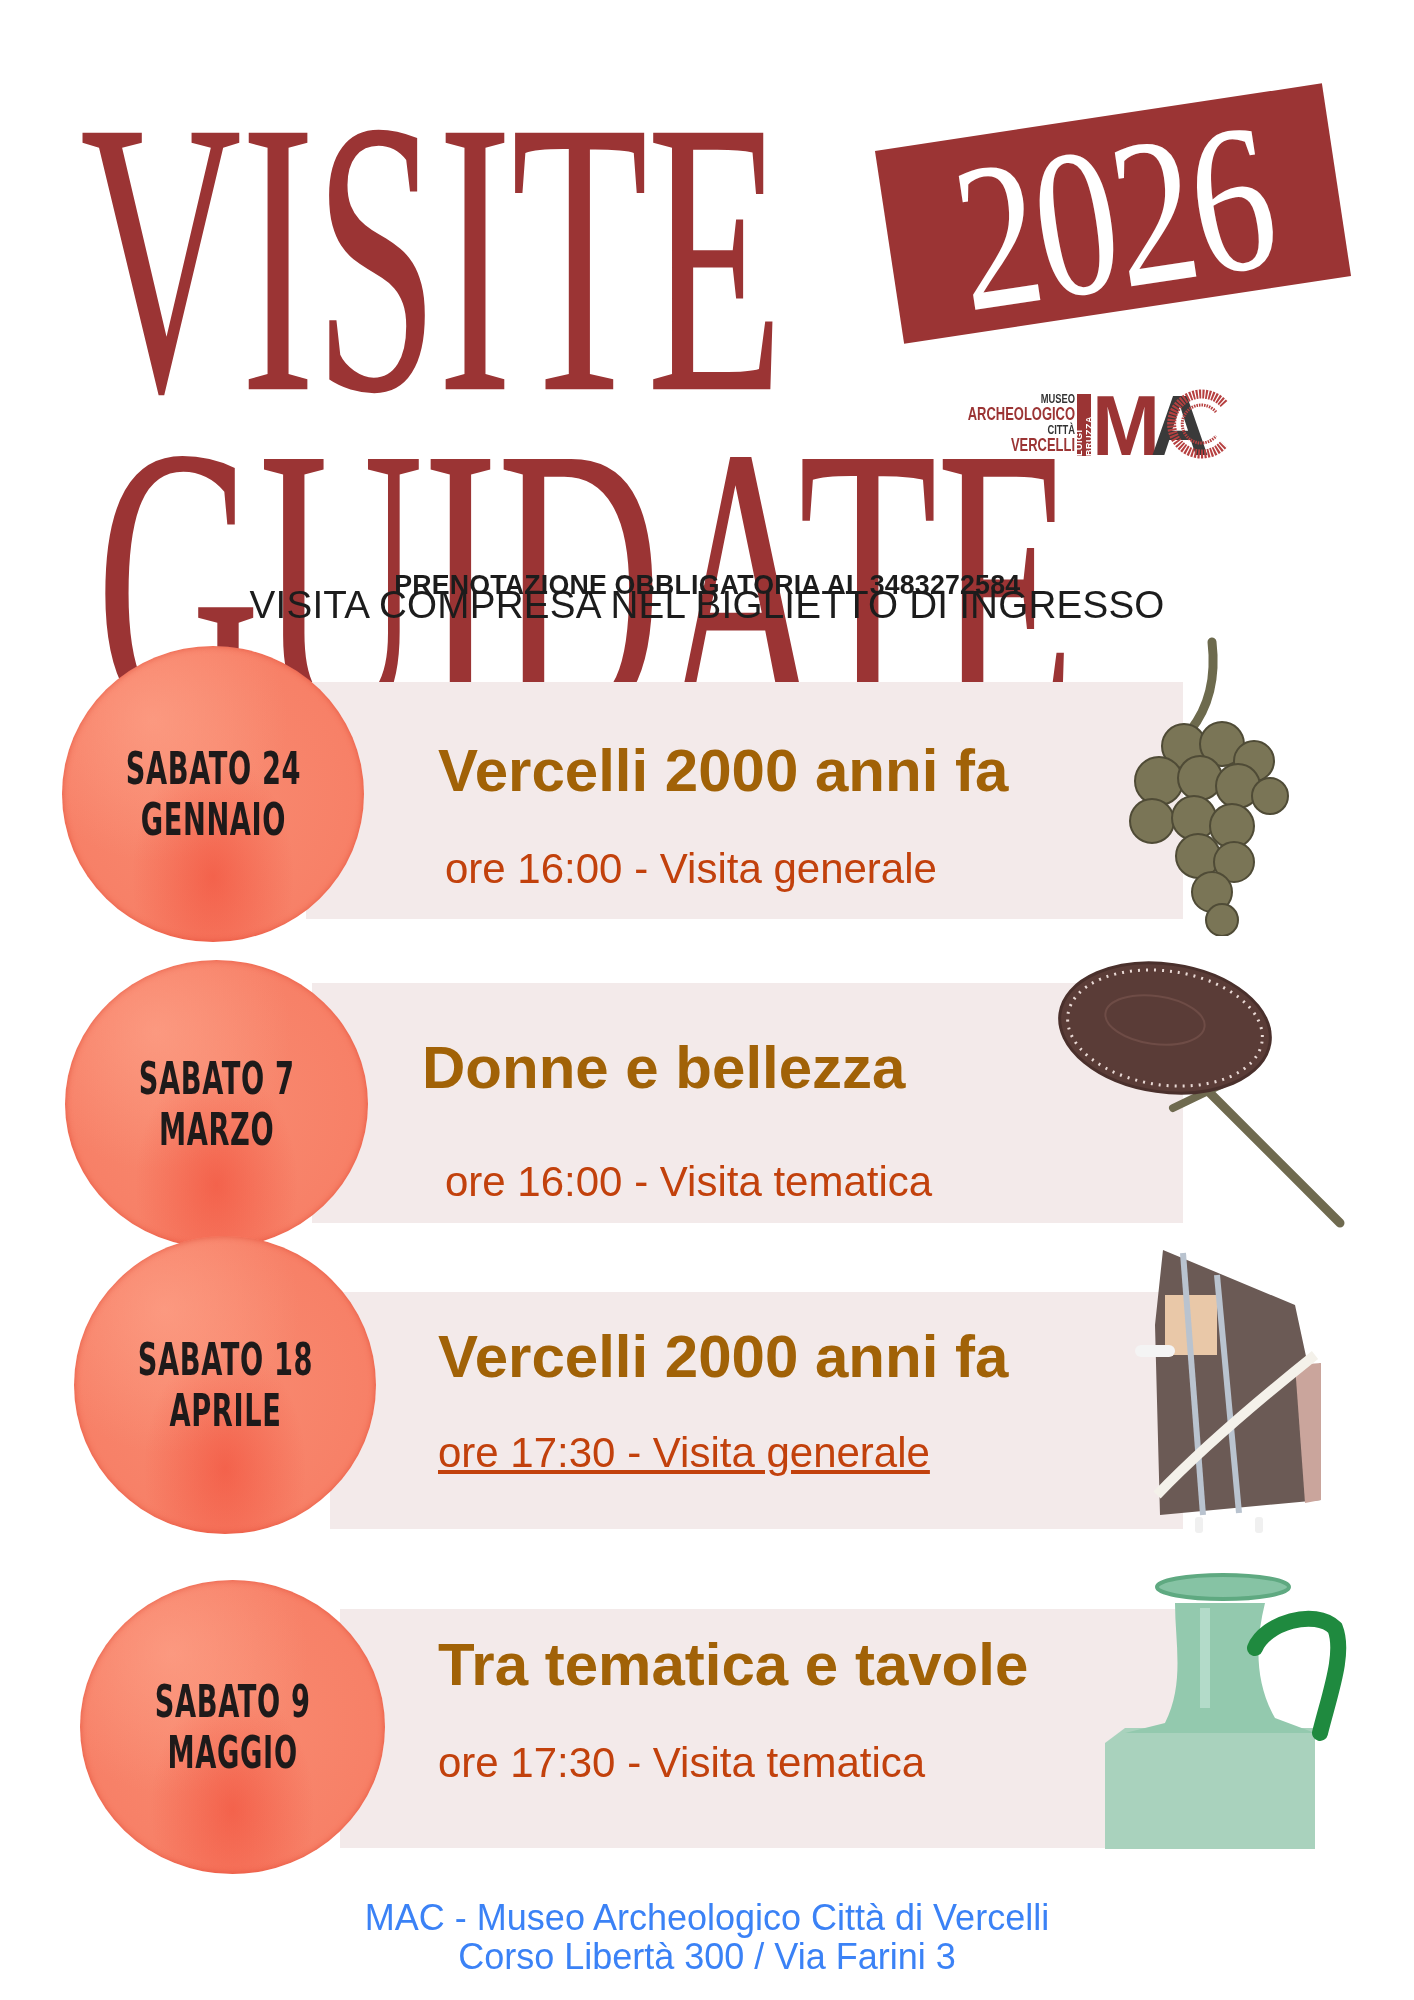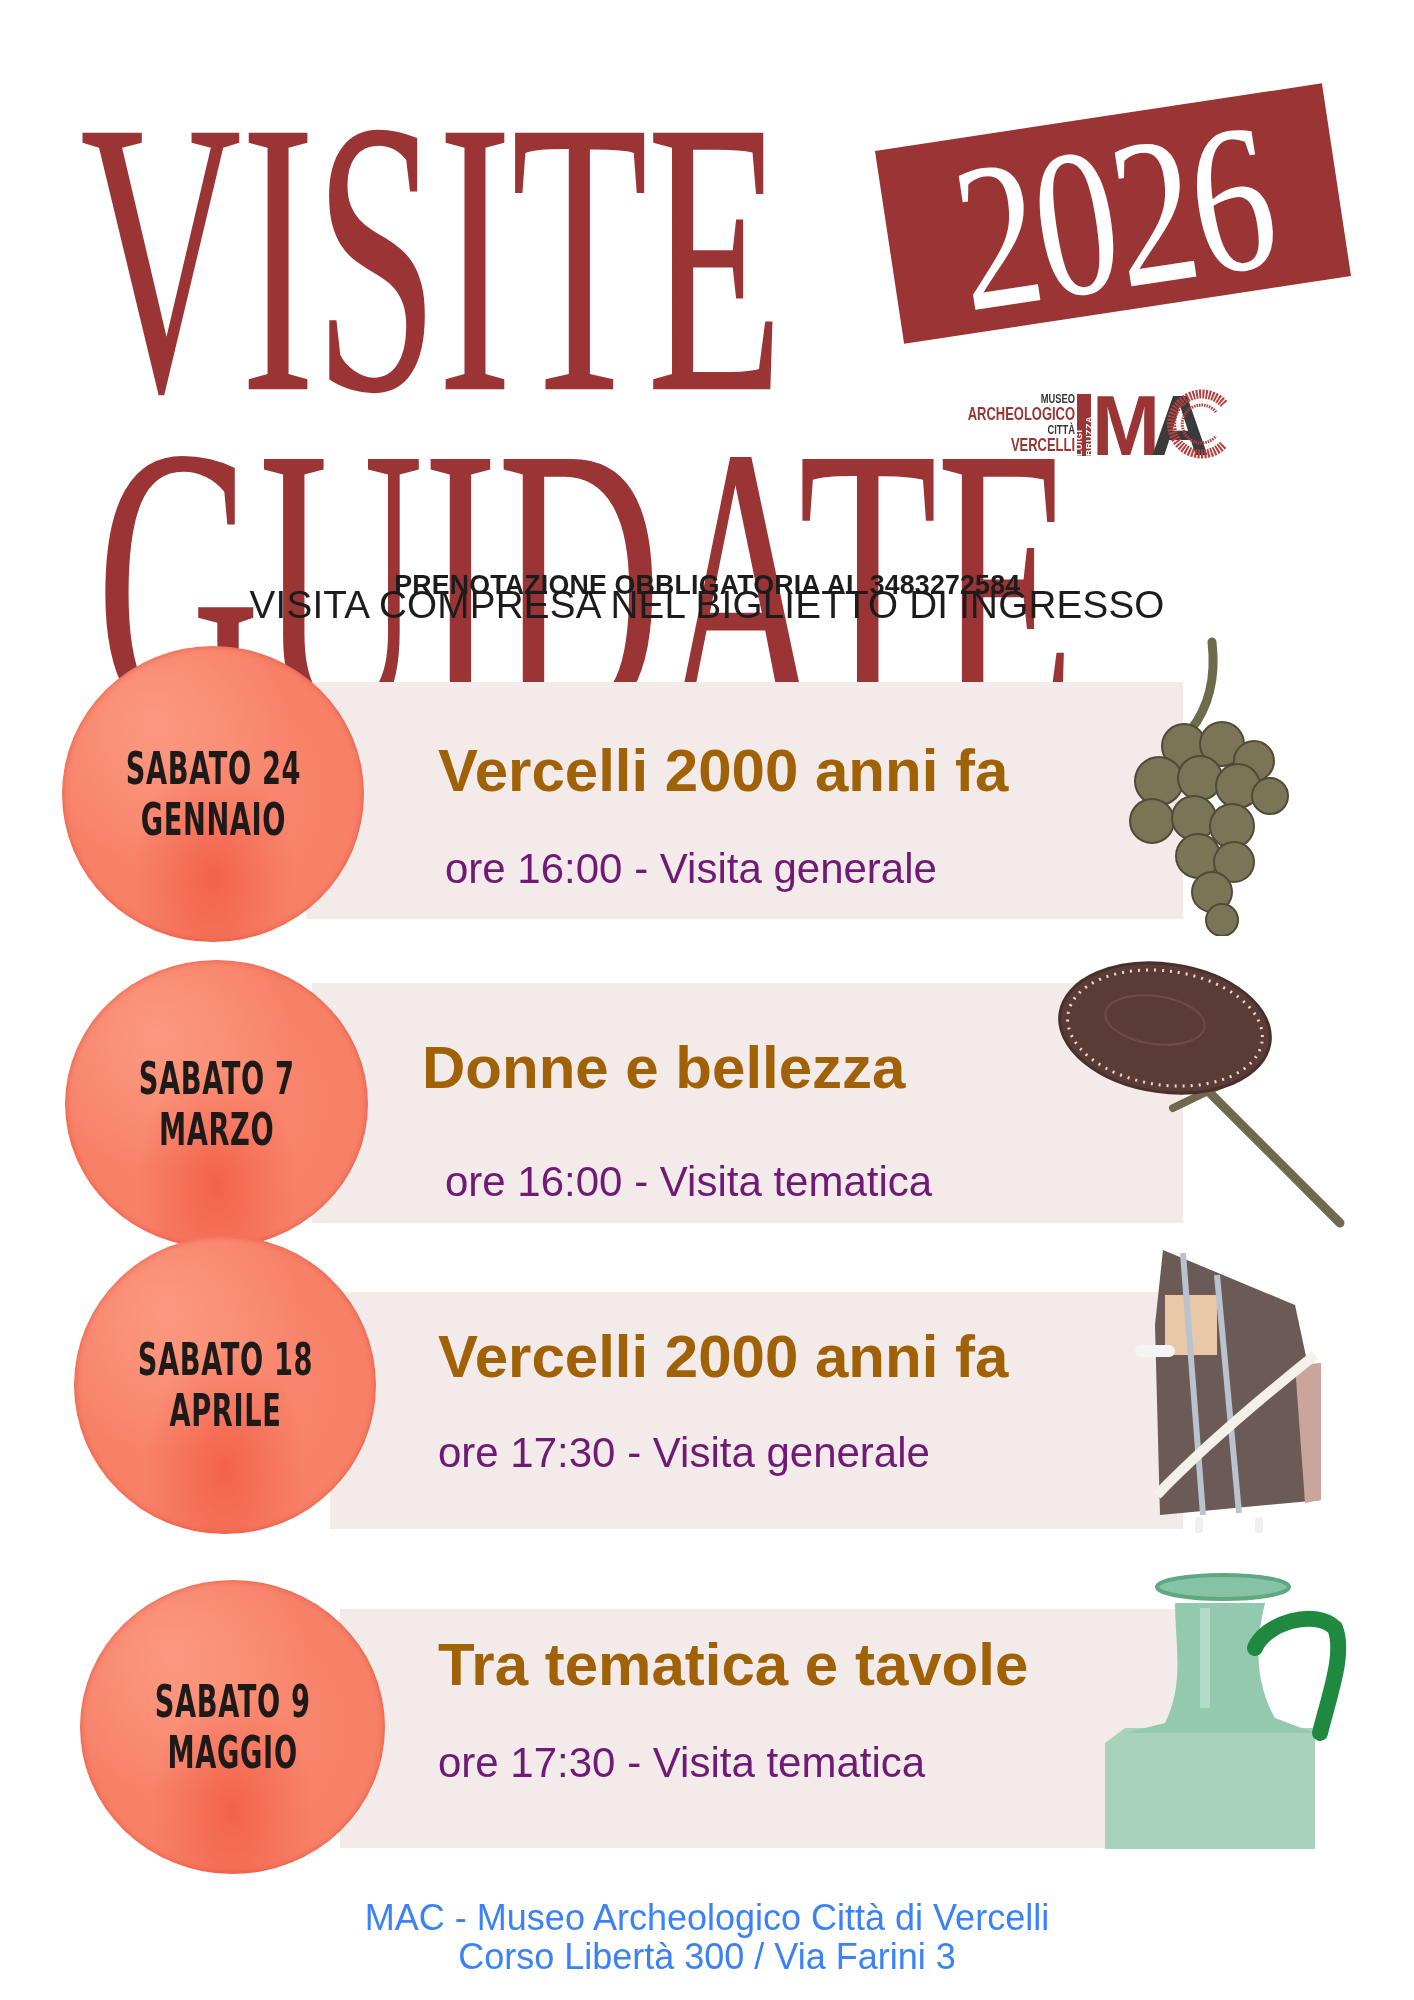--- a/index.html
+++ b/index.html
@@ -92,21 +92,21 @@
       font-family: "DejaVu Sans", sans-serif;
       font-weight: bold; color: #1e1a1a; font-size: 44px; line-height: 1.17;
       text-align: center; transform: scaleX(0.62); white-space: nowrap;
       letter-spacing: 1px;
     }
     .ev-title {
       position: absolute; font-size: 60px; font-weight: bold; color: #a16207;
       white-space: nowrap; line-height: 1;
     }
     .ev-sub {
-      position: absolute; font-size: 42px; color: #701a75; white-space: nowrap; line-height: 1;
+      position: absolute; font-size: 42px; color: #c2410c; white-space: nowrap; line-height: 1;
     }
 
     
     .artifact { position: absolute; }
 
     
     .footer { position: absolute; left: 0; width: 1414px; text-align: center; font-size: 36px; color: #3b82f6; line-height: 1.1; }
   </style>
 </head>
 <body>
@@ -187,21 +187,21 @@
 </svg>
 
 <div class="band" style="left:330px; top:1292px; width:853px; height:237px;"></div>
 <div class="circle" style="left:74px; top:1236px; width:302px; height:298px;">
   <div class="circle-text">
     <div>SABATO 18</div>
     <div>APRILE</div>
   </div>
 </div>
 <div class="ev-title" style="left:438px; top:1327px;">Vercelli 2000 anni fa</div>
-<div class="ev-sub" style="left:438px; top:1432px;">ore 17:30 - Visita generale</div>
+<div class="ev-sub" style="left:438px; top:1432px;text-decoration:underline;">ore 17:30 - Visita generale</div>
 <svg class="artifact" style="left:1135px; top:1245px;" width="200" height="290" viewBox="0 0 200 290">
   <polygon points="28,5 160,60 175,130 185,118 186,255 25,270 20,80" fill="#6b5a55"></polygon>
   <polygon points="160,120 186,118 186,255 170,258" fill="#caa59c"></polygon>
   <rect x="30" y="50" width="52" height="60" fill="#e9c8a8"></rect>
   <line x1="48" y1="8" x2="68" y2="270" stroke="#b9c3cf" stroke-width="6"></line>
   <line x1="82" y1="30" x2="104" y2="268" stroke="#b9c3cf" stroke-width="6"></line>
   <path d="M22 250 C70 200 130 150 180 110" stroke="#f4f1ea" stroke-width="10" fill="none"></path>
   <rect x="0" y="100" width="40" height="12" rx="6" fill="#f4f4f4"></rect>
   <rect x="60" y="272" width="8" height="16" rx="3" fill="#f0f0f0"></rect>
   <rect x="120" y="272" width="8" height="16" rx="3" fill="#f0f0f0"></rect>

